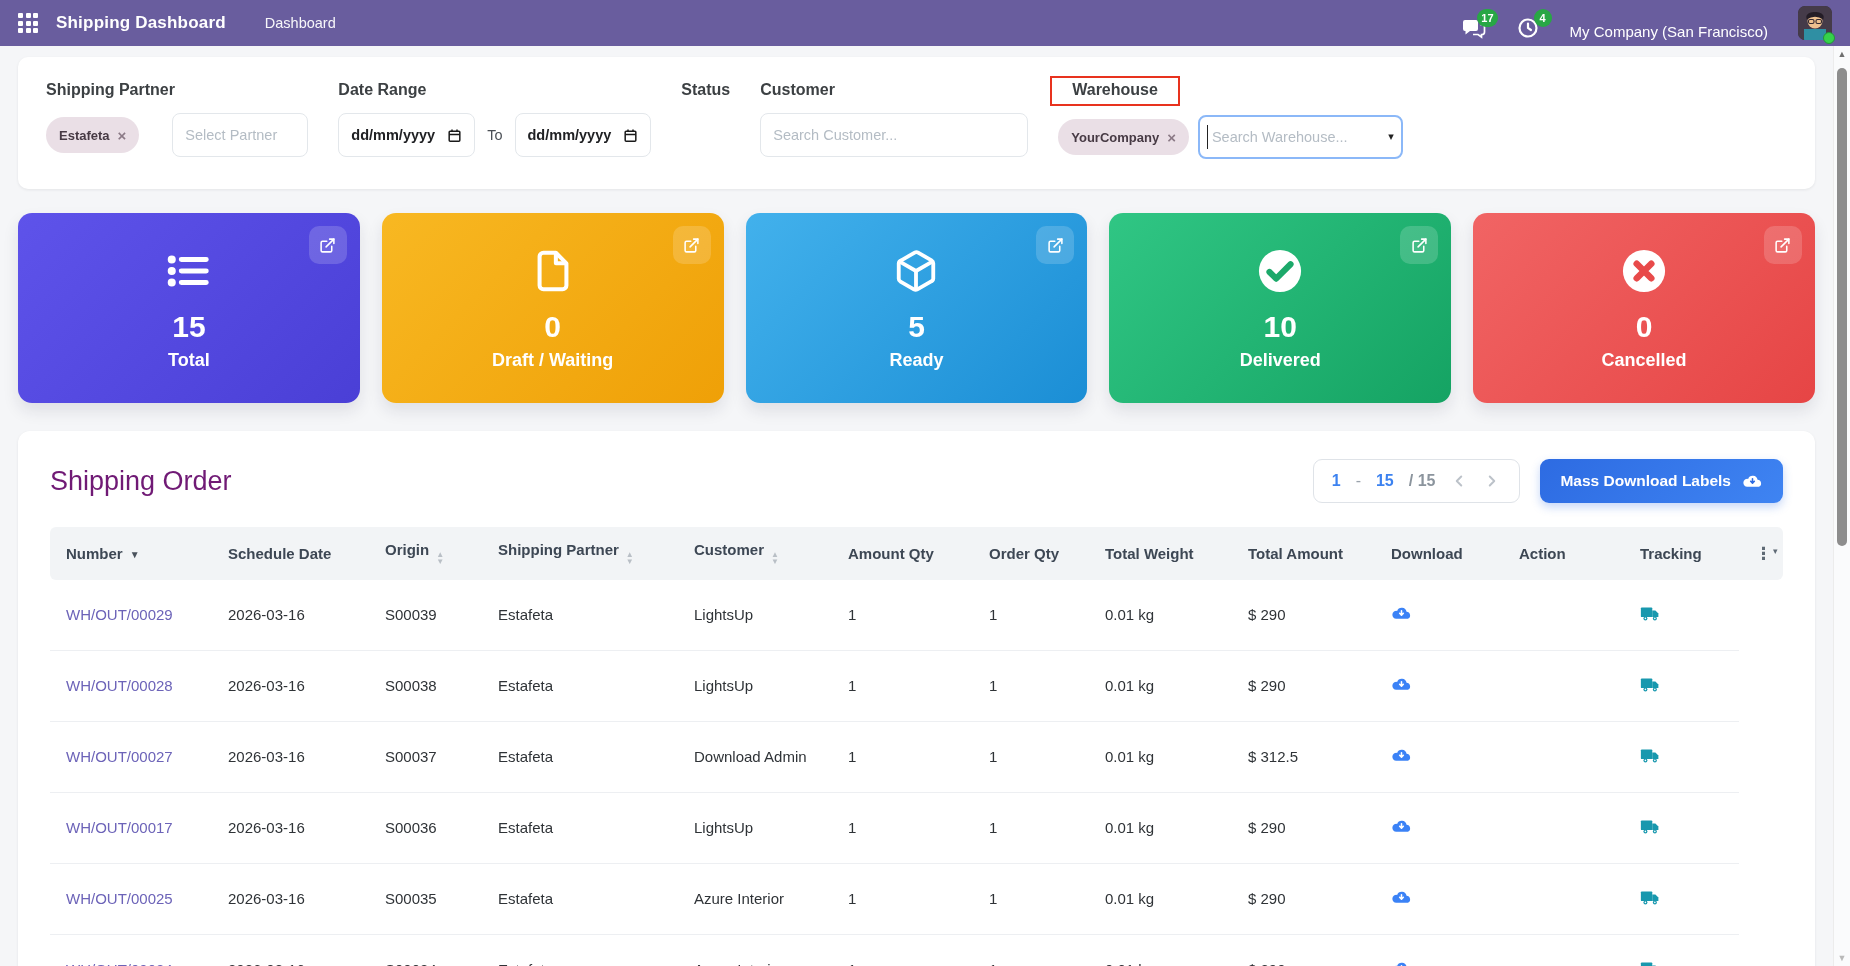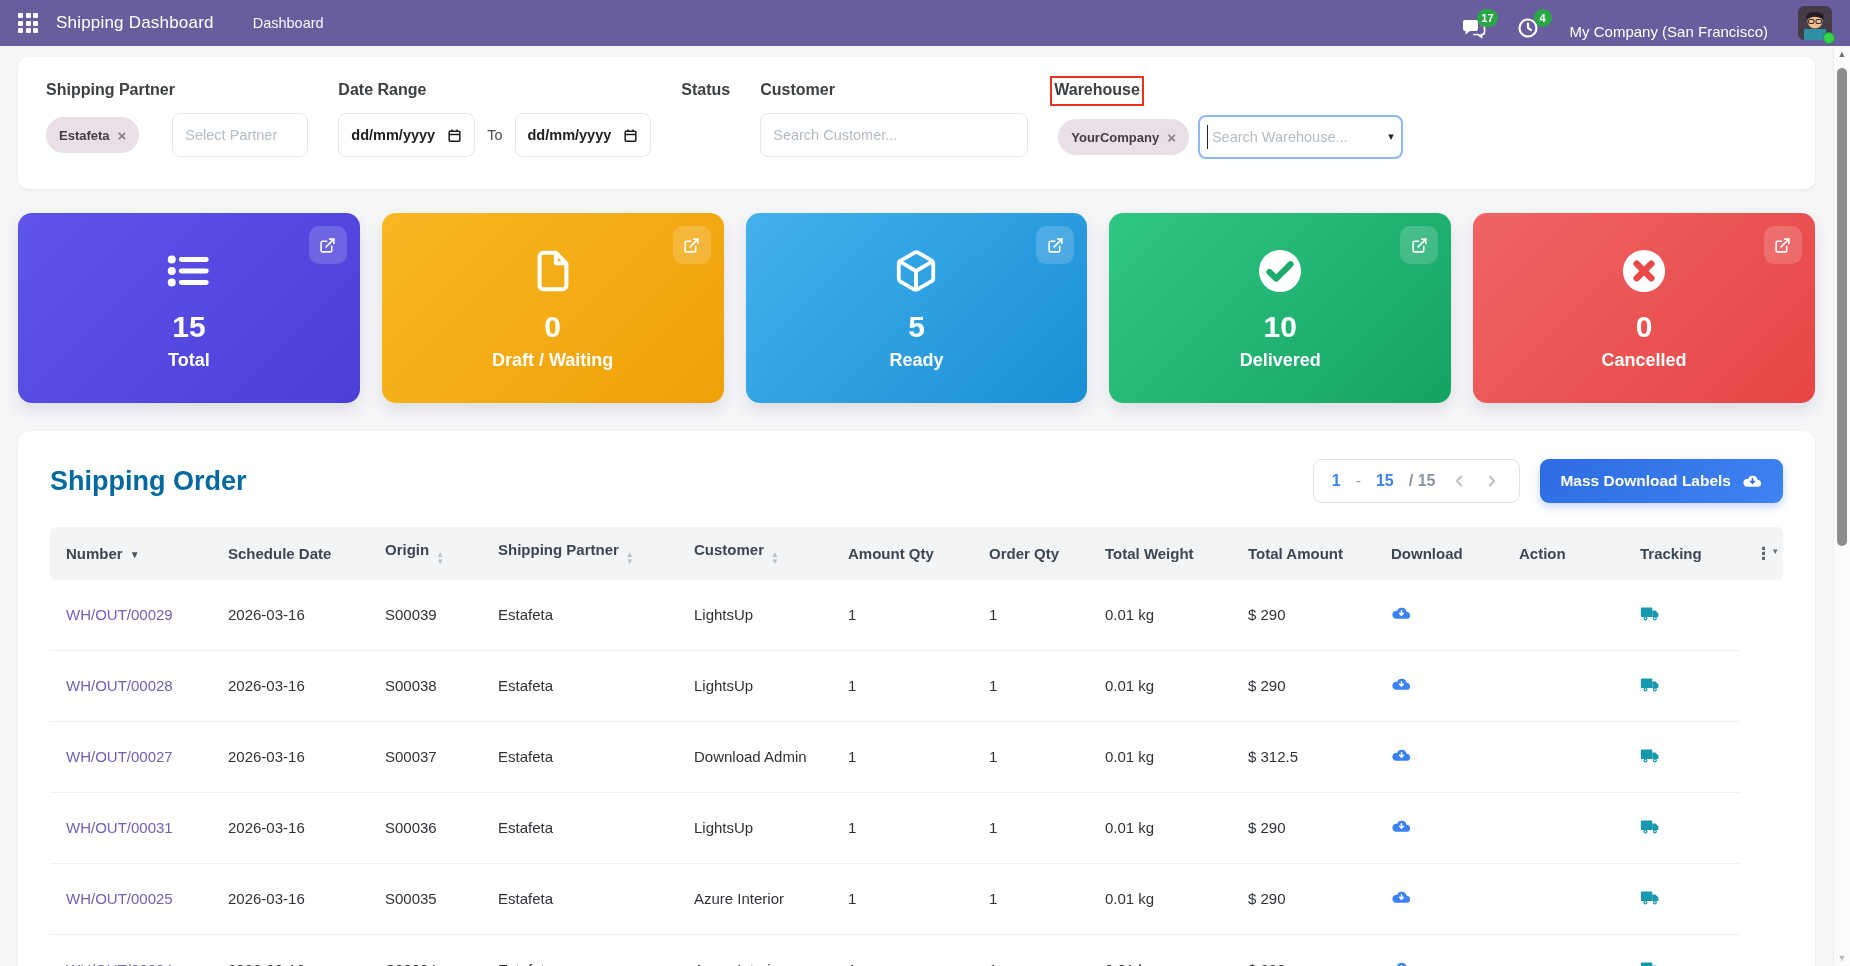--- a/index.html
+++ b/index.html
@@ -3,38 +3,38 @@
 <meta charset="utf-8">
 <style>
   *{box-sizing:border-box;margin:0;padding:0}
   html,body{width:1850px;height:966px;overflow:hidden}
   body{font-family:"Liberation Sans","DejaVu Sans",sans-serif;background:#f5f6f8;position:relative}
 
   
   .navbar{height:46px;background:#695d9e;display:flex;align-items:center;color:#fff;padding:0 18px;gap:14px}
   .apps-btn{display:grid;grid-template-columns:repeat(3,5px);grid-gap:2.5px;cursor:pointer;margin-right:4px}
   .apps-btn i{width:5px;height:5px;background:#fff;border-radius:1px;display:block}
-  .nav-title{font-size:17px;font-weight:400;letter-spacing:.2px;cursor:pointer}
+  .nav-title{font-size:17px;font-weight:700;letter-spacing:.2px;cursor:pointer}
   .nav-menu{font-size:14.5px;opacity:.95;margin-left:25px;cursor:pointer}
   .nav-right{margin-left:auto;display:flex;align-items:flex-end;gap:30px}
   .nav-ic{position:relative;width:24px;height:24px;cursor:pointer}
   .nav-ic svg{width:24px;height:24px;display:block}
   .badge{position:absolute;top:-7px;right:-12px;background:#28a745;color:#fff;font-size:11px;font-weight:700;min-width:18px;height:18px;border-radius:9px;display:flex;align-items:center;justify-content:center;padding:0 4px}
   .company{font-size:15px;cursor:pointer}
   .avatar{width:34px;height:34px;border-radius:7px;position:relative;cursor:pointer;background:#372f3a}
   .avatar svg{width:34px;height:34px;border-radius:7px;display:block}
   .status-dot{position:absolute;right:-3px;bottom:-4px;width:12px;height:12px;border-radius:50%;background:#35d24a;border:1px solid #23953a}
 
   .page{margin-right:17px;padding-top:11px}
 
   
   .filter-card{background:#fff;border-radius:10px;box-shadow:0 1px 3px rgba(20,20,40,.08);padding:24px 28px 30px;display:flex;gap:30px;margin:0 18px;align-items:flex-start}
   .fgroup{display:flex;flex-direction:column}
   .flabel{font-size:16px;font-weight:700;color:#3c4043;margin-bottom:14px}
-  .hl-box{display:inline-block;border:2px solid #e8321e;padding:3px 2px 5px;margin:-5px 0 9px -8px;align-self:flex-start}
+  .hl-box{display:inline-block;border:2px solid #e8321e;padding:3px 20px 5px;margin:-5px 0 9px -8px;align-self:flex-start}
   .hl-box .flabel{margin-bottom:0}
   .controls{display:flex;align-items:center;gap:9px}
   .tag{background:#eadfe6;color:#473a44;font-size:13px;font-weight:600;padding:0 13px;height:36px;border-radius:18px;display:inline-flex;gap:8px;align-items:center;white-space:nowrap}
   .tag .x{color:#8b7a86;font-size:15px;cursor:pointer;line-height:1}
   .tinput{border:1px solid #e3e7eb;border-radius:8px;height:44px;padding:0 12px;font-size:14.5px;color:#333;outline:none;background:#fff;font-family:inherit}
   ::placeholder{color:#b4bcc4;opacity:1}
   .dateinput{border:1px solid #e3e7eb;border-radius:8px;height:44px;display:flex;align-items:center;gap:12px;padding:0 12px;font-size:14.5px;color:#202124;font-weight:600;cursor:pointer;background:#fff}
   .dateinput svg{width:15px;height:15px}
   .to-lbl{font-size:14.5px;color:#4a4f55;padding:0 3px}
   .wh-wrap{position:relative}
@@ -53,21 +53,21 @@
   .s-draft{background:linear-gradient(135deg,#f8b822,#efa007)}
   .s-ready{background:linear-gradient(135deg,#42b1ec,#1b8ed5)}
   .s-done{background:linear-gradient(135deg,#30c684,#15a363)}
   .s-cancel{background:linear-gradient(135deg,#f16464,#e64545)}
   .popout{position:absolute;top:13px;right:13px;width:38px;height:38px;border-radius:10px;background:rgba(255,255,255,.17);display:flex;align-items:center;justify-content:center;cursor:pointer}
   .popout svg{width:17px;height:17px}
 
   
   .orders-card{background:#fff;border-radius:12px;margin:28px 18px 0;box-shadow:0 1px 3px rgba(20,20,40,.08);padding:28px 32px 0;height:560px;overflow:hidden}
   .orders-head{display:flex;align-items:center;margin-bottom:24px}
-  .orders-title{font-size:27px;font-weight:700;color:#0369a1}
+  .orders-title{font-size:27px;font-weight:400;color:#701a75}
   .head-right{margin-left:auto;display:flex;align-items:center;gap:20px}
   .pagebox{display:flex;align-items:center;gap:15px;border:1px solid #dfe3e8;border-radius:9px;height:44px;padding:0 18px;font-size:16px;background:#fff}
   .pg-num{color:#3c82f0;font-weight:700;cursor:pointer}
   .pg-sep{color:#9aa2ab}
   .pg-total{color:#8b949d;font-weight:600}
   .pg-chev{cursor:pointer;display:flex;align-items:center}
   .pg-chev svg{width:18px;height:18px}
   .mass-btn{background:linear-gradient(135deg,#2d6be2,#3f84f2);color:#fff;font-size:15.5px;font-weight:700;border:none;border-radius:9px;height:44px;padding:0 20px;display:flex;align-items:center;gap:11px;cursor:pointer;box-shadow:0 4px 10px rgba(45,107,226,.28);font-family:inherit}
   .mass-btn svg{width:21px;height:21px}
 
@@ -465,21 +465,21 @@
                   <circle cx="6.2" cy="17.6" r="2.3"></circle>
                   <circle cx="17" cy="17.6" r="2.3"></circle>
                   <circle cx="6.2" cy="17.6" r="0.9" fill="#fff"></circle>
                   <circle cx="17" cy="17.6" r="0.9" fill="#fff"></circle>
                 </svg>
       </span>
     </td>
   </tr>
 
   <tr>
-    <td><a class="order-link">WH/OUT/00031</a></td>
+    <td><a class="order-link">WH/OUT/00017</a></td>
     <td>2026-03-16</td>
     <td>S00036</td>
     <td>Estafeta</td>
     <td>LightsUp</td>
     <td>1</td>
     <td>1</td>
     <td>0.01 kg</td>
     <td>$ 290</td>
     <td>
       <span class="cell-ic">

